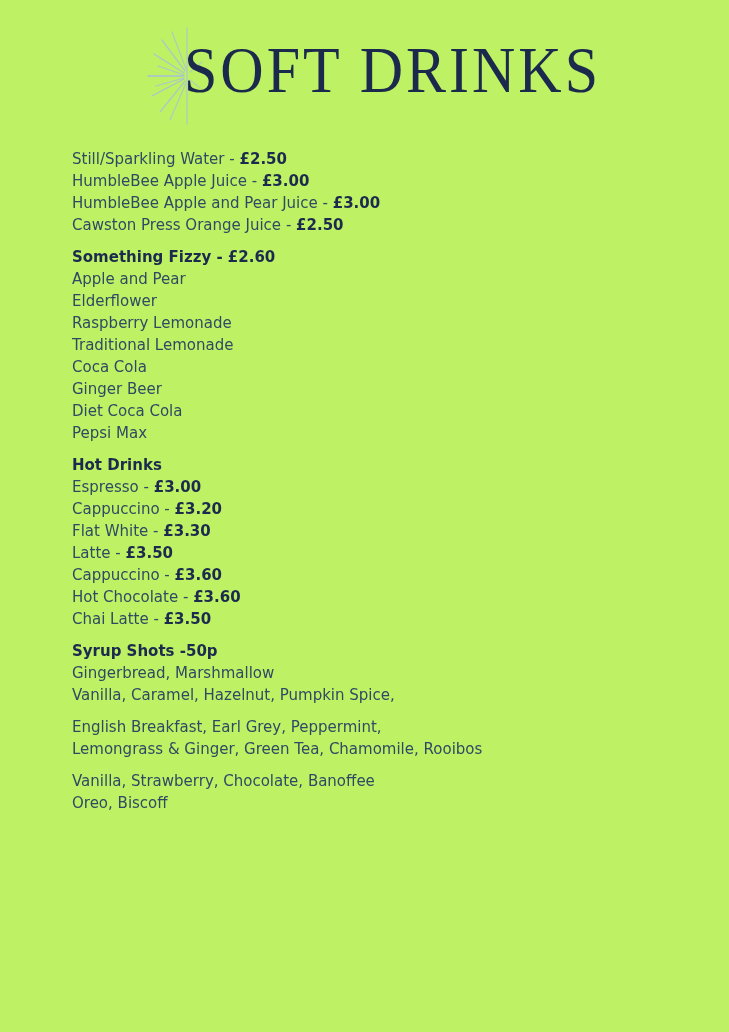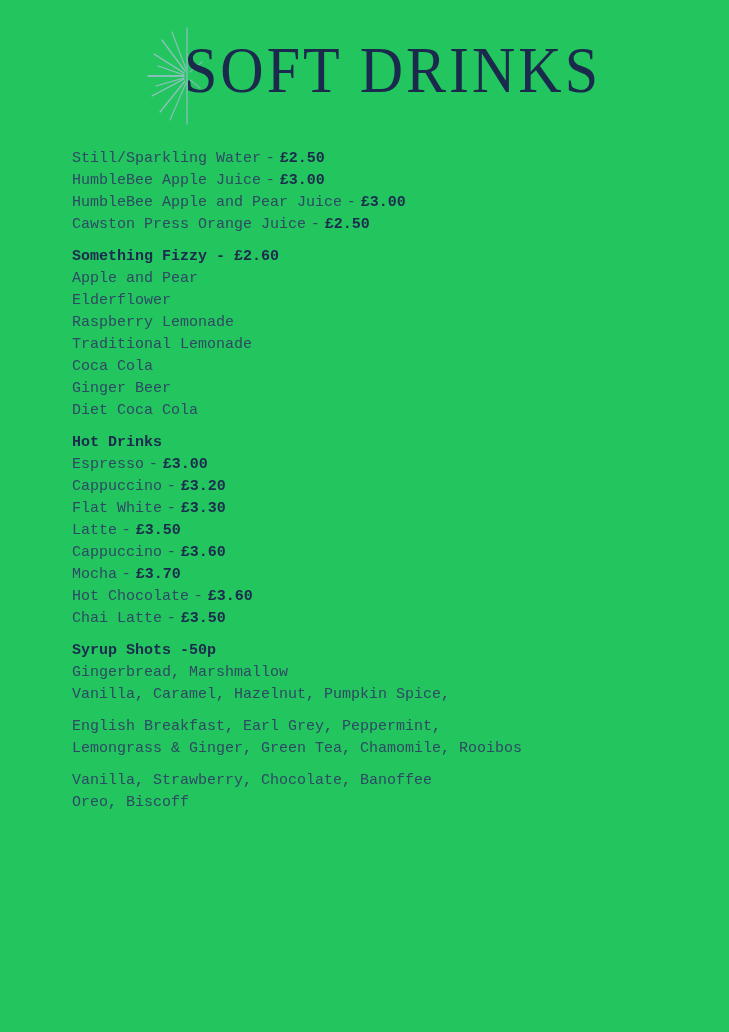--- a/index.html
+++ b/index.html
@@ -4,21 +4,21 @@
 <style>
   html, body {
     margin: 0;
     padding: 0;
     background: #ffffff;
   }
   .page {
     position: relative;
     width: 729px;
     height: 1032px;
-    background: #22c55e;
+    background: #bef264;
     overflow: hidden;
     font-family: "DejaVu Sans", "Liberation Sans", sans-serif;
   }
   
   .header {
     margin-top: 34px;
     display: flex;
     justify-content: center;
   }
   .title-wrap {
@@ -41,21 +41,20 @@
     top: -10px;
     pointer-events: none;
   }
   
   .menu-body {
     margin-top: 42px;
     padding-left: 72px;
     font-size: 15px;
     line-height: 22px;
     color: #2f4a64;
-    font-family: Liberation Mono, monospace;
   }
   .section { margin-top: 10px; }
   .section:first-child { margin-top: 0; }
   .line { white-space: nowrap; }
   .heading {
     font-weight: bold;
     color: #1c2b4d;
   }
   .pr {
     font-weight: bold;
@@ -109,41 +108,39 @@
 
     <div class="section">
       <div class="line heading">Something Fizzy - £2.60</div>
       <div class="line">Apple and Pear</div>
       <div class="line">Elderflower</div>
       <div class="line">Raspberry Lemonade</div>
       <div class="line">Traditional Lemonade</div>
       <div class="line">Coca Cola</div>
       <div class="line">Ginger Beer</div>
       <div class="line">Diet Coca Cola</div>
+      <div class="line">Pepsi Max</div>
     </div>
 
     <div class="section">
       <div class="line heading">Hot Drinks</div>
       <div class="line">
         <span class="nm">Espresso</span><span class="sep">-</span><span class="pr">£3.00</span>
       </div>
       <div class="line">
         <span class="nm">Cappuccino</span><span class="sep">-</span><span class="pr">£3.20</span>
       </div>
       <div class="line">
         <span class="nm">Flat White</span><span class="sep">-</span><span class="pr">£3.30</span>
       </div>
       <div class="line">
         <span class="nm">Latte</span><span class="sep">-</span><span class="pr">£3.50</span>
       </div>
       <div class="line">
         <span class="nm">Cappuccino</span><span class="sep">-</span><span class="pr">£3.60</span>
-      </div>
-      <div class="line">
-        <span class="nm">Mocha</span><span class="sep">-</span><span class="pr">£3.70</span>
       </div>
       <div class="line">
         <span class="nm">Hot Chocolate</span><span class="sep">-</span><span class="pr">£3.60</span>
       </div>
       <div class="line">
         <span class="nm">Chai Latte</span><span class="sep">-</span><span class="pr">£3.50</span>
       </div>
     </div>
 
     <div class="section">

